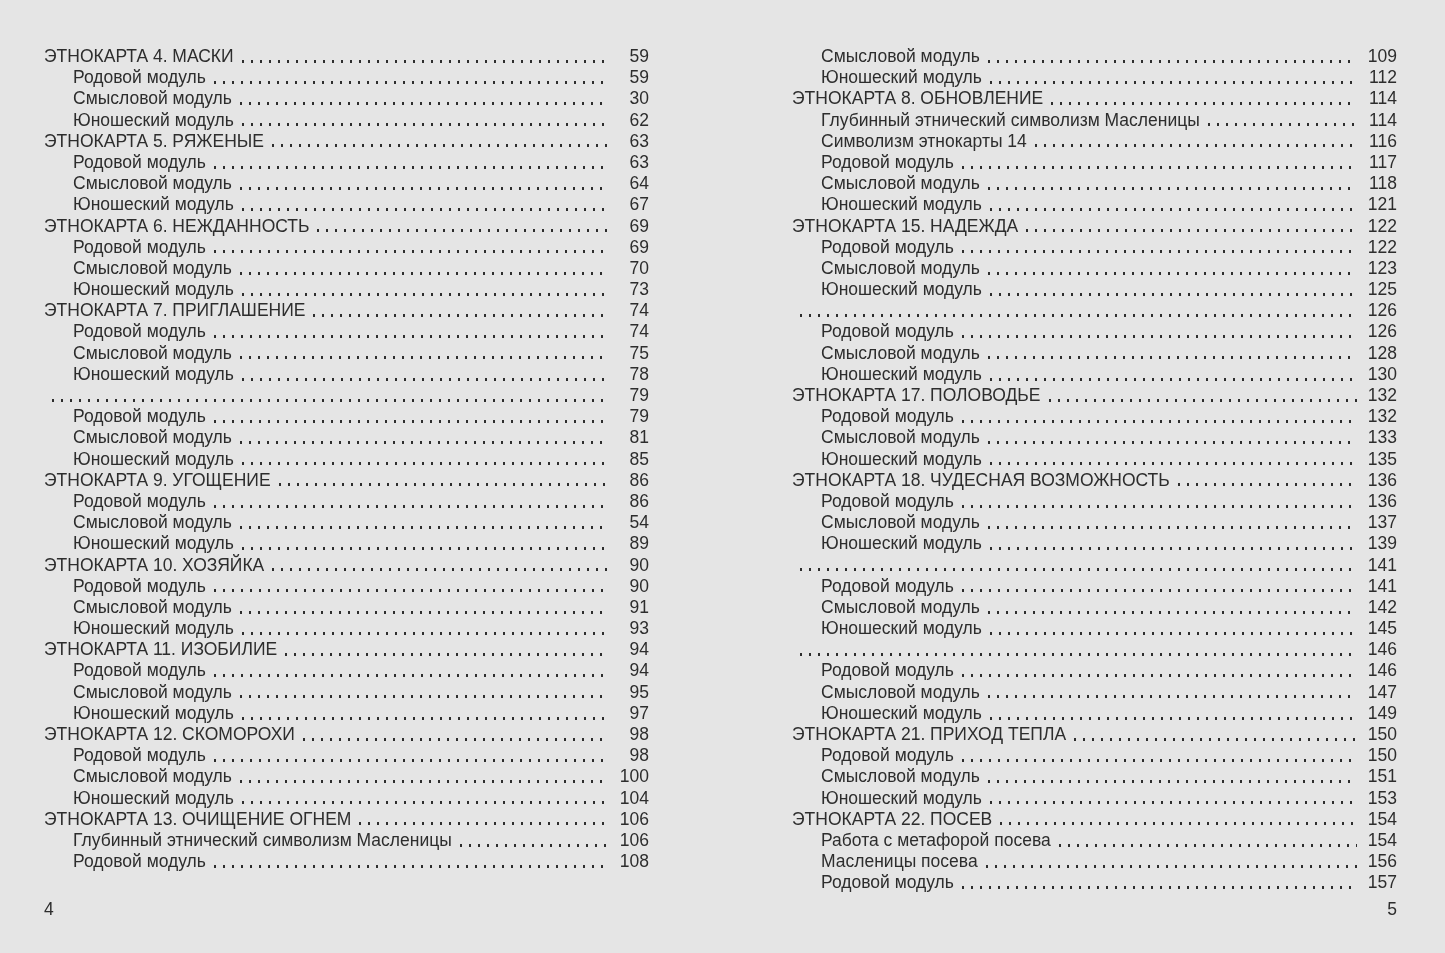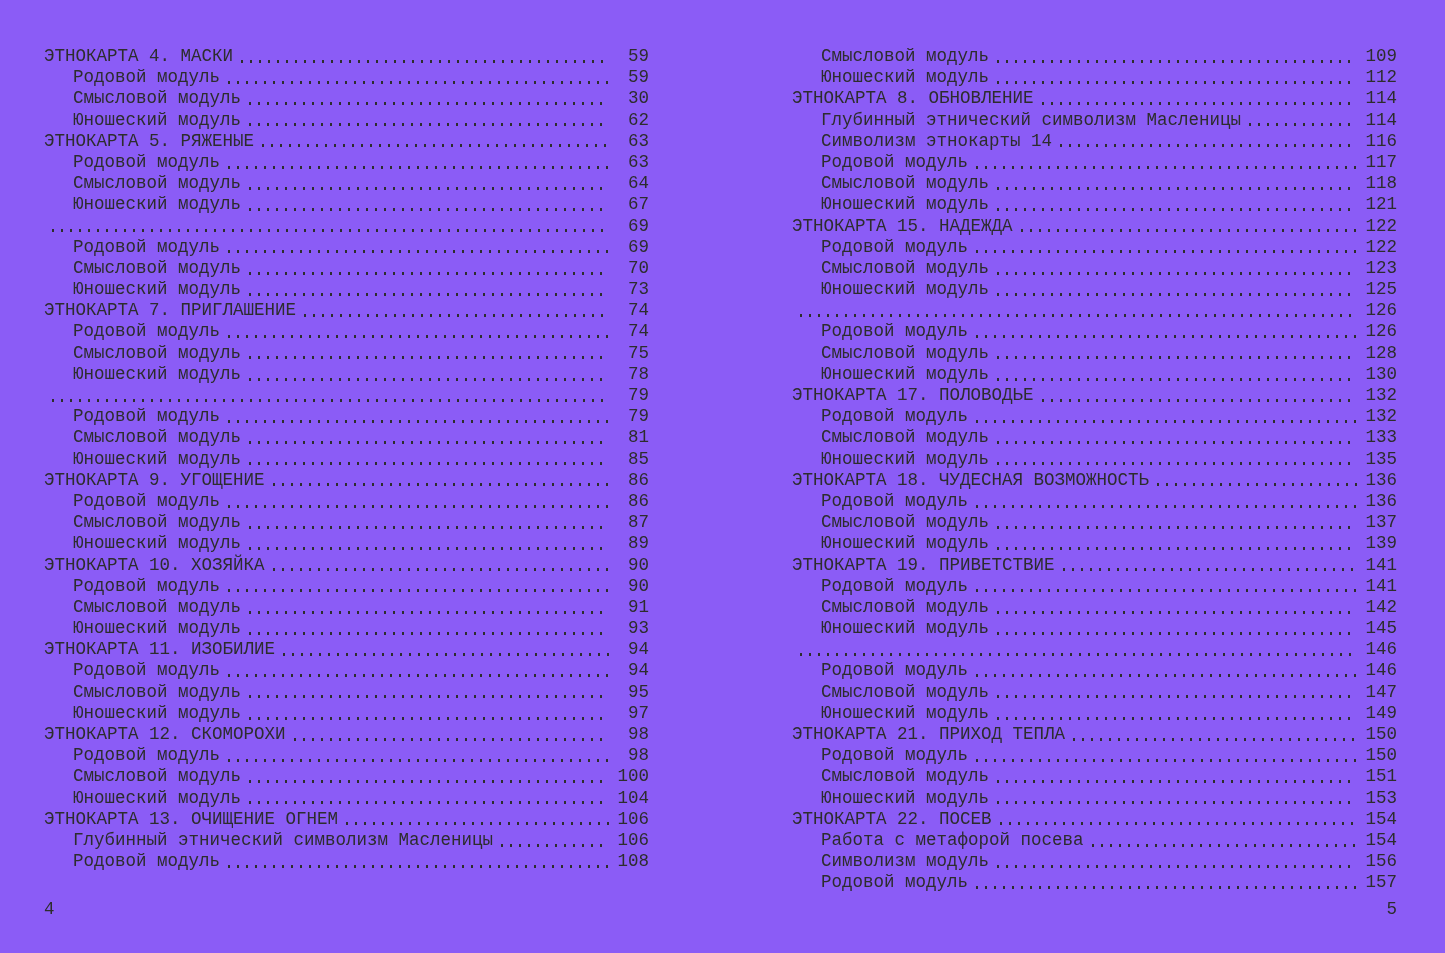--- a/index.html
+++ b/index.html
@@ -4,22 +4,22 @@
 <style>
   html, body {
     margin: 0;
     padding: 0;
     background: #ffffff;
   }
   .spread {
     position: relative;
     width: 1445px;
     height: 953px;
-    background: #8b5cf6;
-    font-family: Liberation Mono, monospace;
+    background: #e5e5e5;
+    font-family: Liberation Sans, sans-serif;
     color: #2d2d2d;
     overflow: hidden;
   }
   .toc-col {
     position: absolute;
     top: 46px;
     width: 605px;
   }
   .toc-col.left  { left: 44px; }
   .toc-col.right { left: 792px; }
@@ -110,20 +110,21 @@
         <span class="label">Смысловой модуль</span>
         <span class="leader"></span>
         <span class="pg">64</span>
       </div>
       <div class="toc-row sub">
         <span class="label">Юношеский модуль</span>
         <span class="leader"></span>
         <span class="pg">67</span>
       </div>
       <div class="toc-row main">
+        <span class="label">ЭТНОКАРТА 6. НЕЖДАННОСТЬ</span>
         <span class="leader"></span>
         <span class="pg">69</span>
       </div>
       <div class="toc-row sub">
         <span class="label">Родовой модуль</span>
         <span class="leader"></span>
         <span class="pg">69</span>
       </div>
       <div class="toc-row sub">
         <span class="label">Смысловой модуль</span>
@@ -180,21 +181,21 @@
         <span class="pg">86</span>
       </div>
       <div class="toc-row sub">
         <span class="label">Родовой модуль</span>
         <span class="leader"></span>
         <span class="pg">86</span>
       </div>
       <div class="toc-row sub">
         <span class="label">Смысловой модуль</span>
         <span class="leader"></span>
-        <span class="pg">87</span>
+        <span class="pg">54</span>
       </div>
       <div class="toc-row sub">
         <span class="label">Юношеский модуль</span>
         <span class="leader"></span>
         <span class="pg">89</span>
       </div>
       <div class="toc-row main">
         <span class="label">ЭТНОКАРТА 10. ХОЗЯЙКА</span>
         <span class="leader"></span>
         <span class="pg">90</span>
@@ -385,21 +386,20 @@
         <span class="label">Смысловой модуль</span>
         <span class="leader"></span>
         <span class="pg">137</span>
       </div>
       <div class="toc-row sub">
         <span class="label">Юношеский модуль</span>
         <span class="leader"></span>
         <span class="pg">139</span>
       </div>
       <div class="toc-row main">
-        <span class="label">ЭТНОКАРТА 19. ПРИВЕТСТВИЕ</span>
         <span class="leader"></span>
         <span class="pg">141</span>
       </div>
       <div class="toc-row sub">
         <span class="label">Родовой модуль</span>
         <span class="leader"></span>
         <span class="pg">141</span>
       </div>
       <div class="toc-row sub">
         <span class="label">Смысловой модуль</span>
@@ -454,21 +454,21 @@
         <span class="label">ЭТНОКАРТА 22. ПОСЕВ</span>
         <span class="leader"></span>
         <span class="pg">154</span>
       </div>
       <div class="toc-row sub">
         <span class="label">Работа с метафорой посева</span>
         <span class="leader"></span>
         <span class="pg">154</span>
       </div>
       <div class="toc-row sub">
-        <span class="label">Символизм модуль</span>
+        <span class="label">Масленицы посева</span>
         <span class="leader"></span>
         <span class="pg">156</span>
       </div>
       <div class="toc-row sub">
         <span class="label">Родовой модуль</span>
         <span class="leader"></span>
         <span class="pg">157</span>
       </div>
     </div>
 

